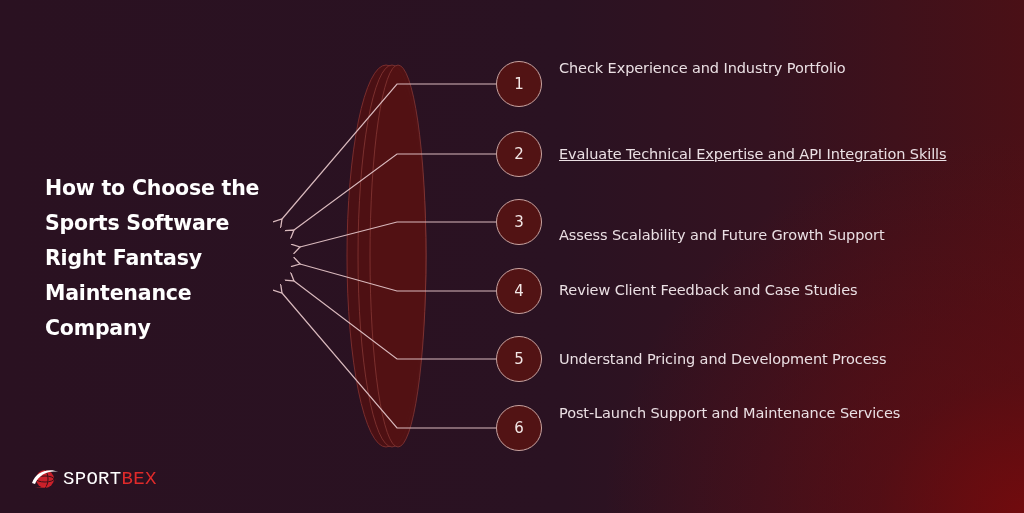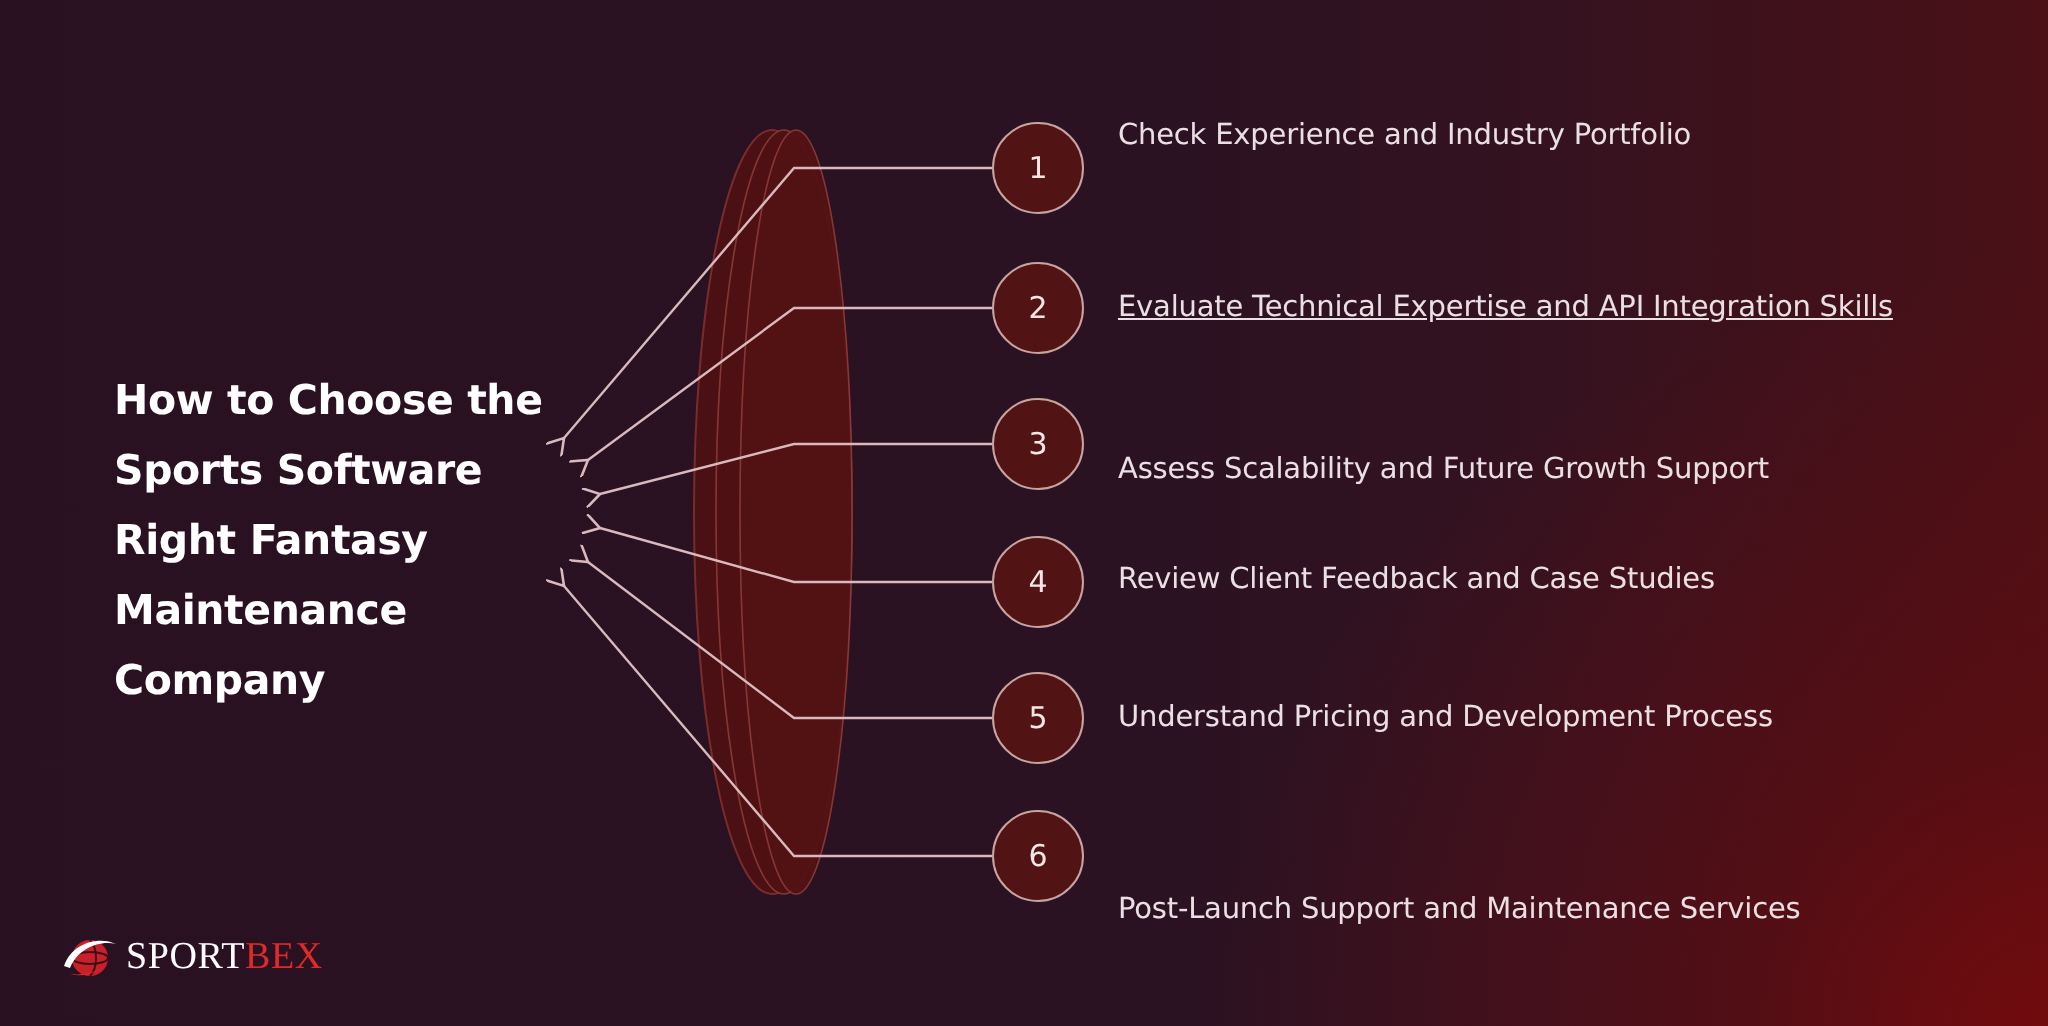--- a/index.html
+++ b/index.html
@@ -25,21 +25,21 @@
       position: absolute;
       left: 45px;
       top: 171px;
       width: 250px;
       color: #ffffff;
       font-family: "DejaVu Sans", sans-serif;
       font-weight: bold;
       font-size: 20.5px;
       line-height: 35px;
       letter-spacing: -0.2px;
-      margin: 12px;
+      margin: 0;
     }
     .title span { display: block; white-space: nowrap; }
     svg.diagram {
       position: absolute;
       left: 0;
       top: 0;
     }
     .step-circle {
       position: absolute;
       width: 46px;
@@ -68,21 +68,21 @@
     .logo {
       position: absolute;
       left: 30px;
       top: 466px;
       height: 26px;
       display: flex;
       align-items: center;
       gap: 3px;
     }
     .logo-text {
-      font-family: Liberation Serif, serif;
+      font-family: Liberation Mono, monospace;
       font-size: 19px;
       letter-spacing: 0.3px;
       line-height: 26px;
     }
     .logo-text .a { color: #ffffff; }
     .logo-text .b { color: #e02a2a; }
   </style>
 </head>
 <body>
 
@@ -124,21 +124,21 @@
 <div class="step-circle" style="left:496px; top:199px;">3</div>
 <div class="step-circle" style="left:496px; top:268px;">4</div>
 <div class="step-circle" style="left:496px; top:336px;">5</div>
 <div class="step-circle" style="left:496px; top:405px;">6</div>
 
 <div class="step-label" style="top:59px;">Check Experience and Industry Portfolio</div>
 <div class="step-label" style="top:145px;text-decoration:underline;">Evaluate Technical Expertise and API Integration Skills</div>
 <div class="step-label" style="top:226px;">Assess Scalability and Future Growth Support</div>
 <div class="step-label" style="top:281px;">Review Client Feedback and Case Studies</div>
 <div class="step-label" style="top:350px;">Understand Pricing and Development Process</div>
-<div class="step-label" style="top:446px;">Post-Launch Support and Maintenance Services</div>
+<div class="step-label" style="top:404px;">Post-Launch Support and Maintenance Services</div>
 
 <div class="logo">
   <svg width="30" height="26" viewBox="0 0 30 26">
     <circle cx="15" cy="13" r="9" fill="#c8202a"></circle>
     <ellipse cx="15" cy="13" rx="9" ry="3" fill="none" stroke="#3a1018" stroke-width="1"></ellipse>
     <path d="M15,4 C19,8 19,18 15,22" fill="none" stroke="#3a1018" stroke-width="1"></path>
     <path d="M2,17 C6,5 20,2 28,6 C20,4 9,8 5,18 Z" fill="#ffffff"></path>
     <path d="M5,21 C12,23 22,20 27,12 C23,19 14,22 5,21 Z" fill="#e02a2a"></path>
   </svg>
   <div class="logo-text"><span class="a">SPORT</span><span class="b">BEX</span></div>

